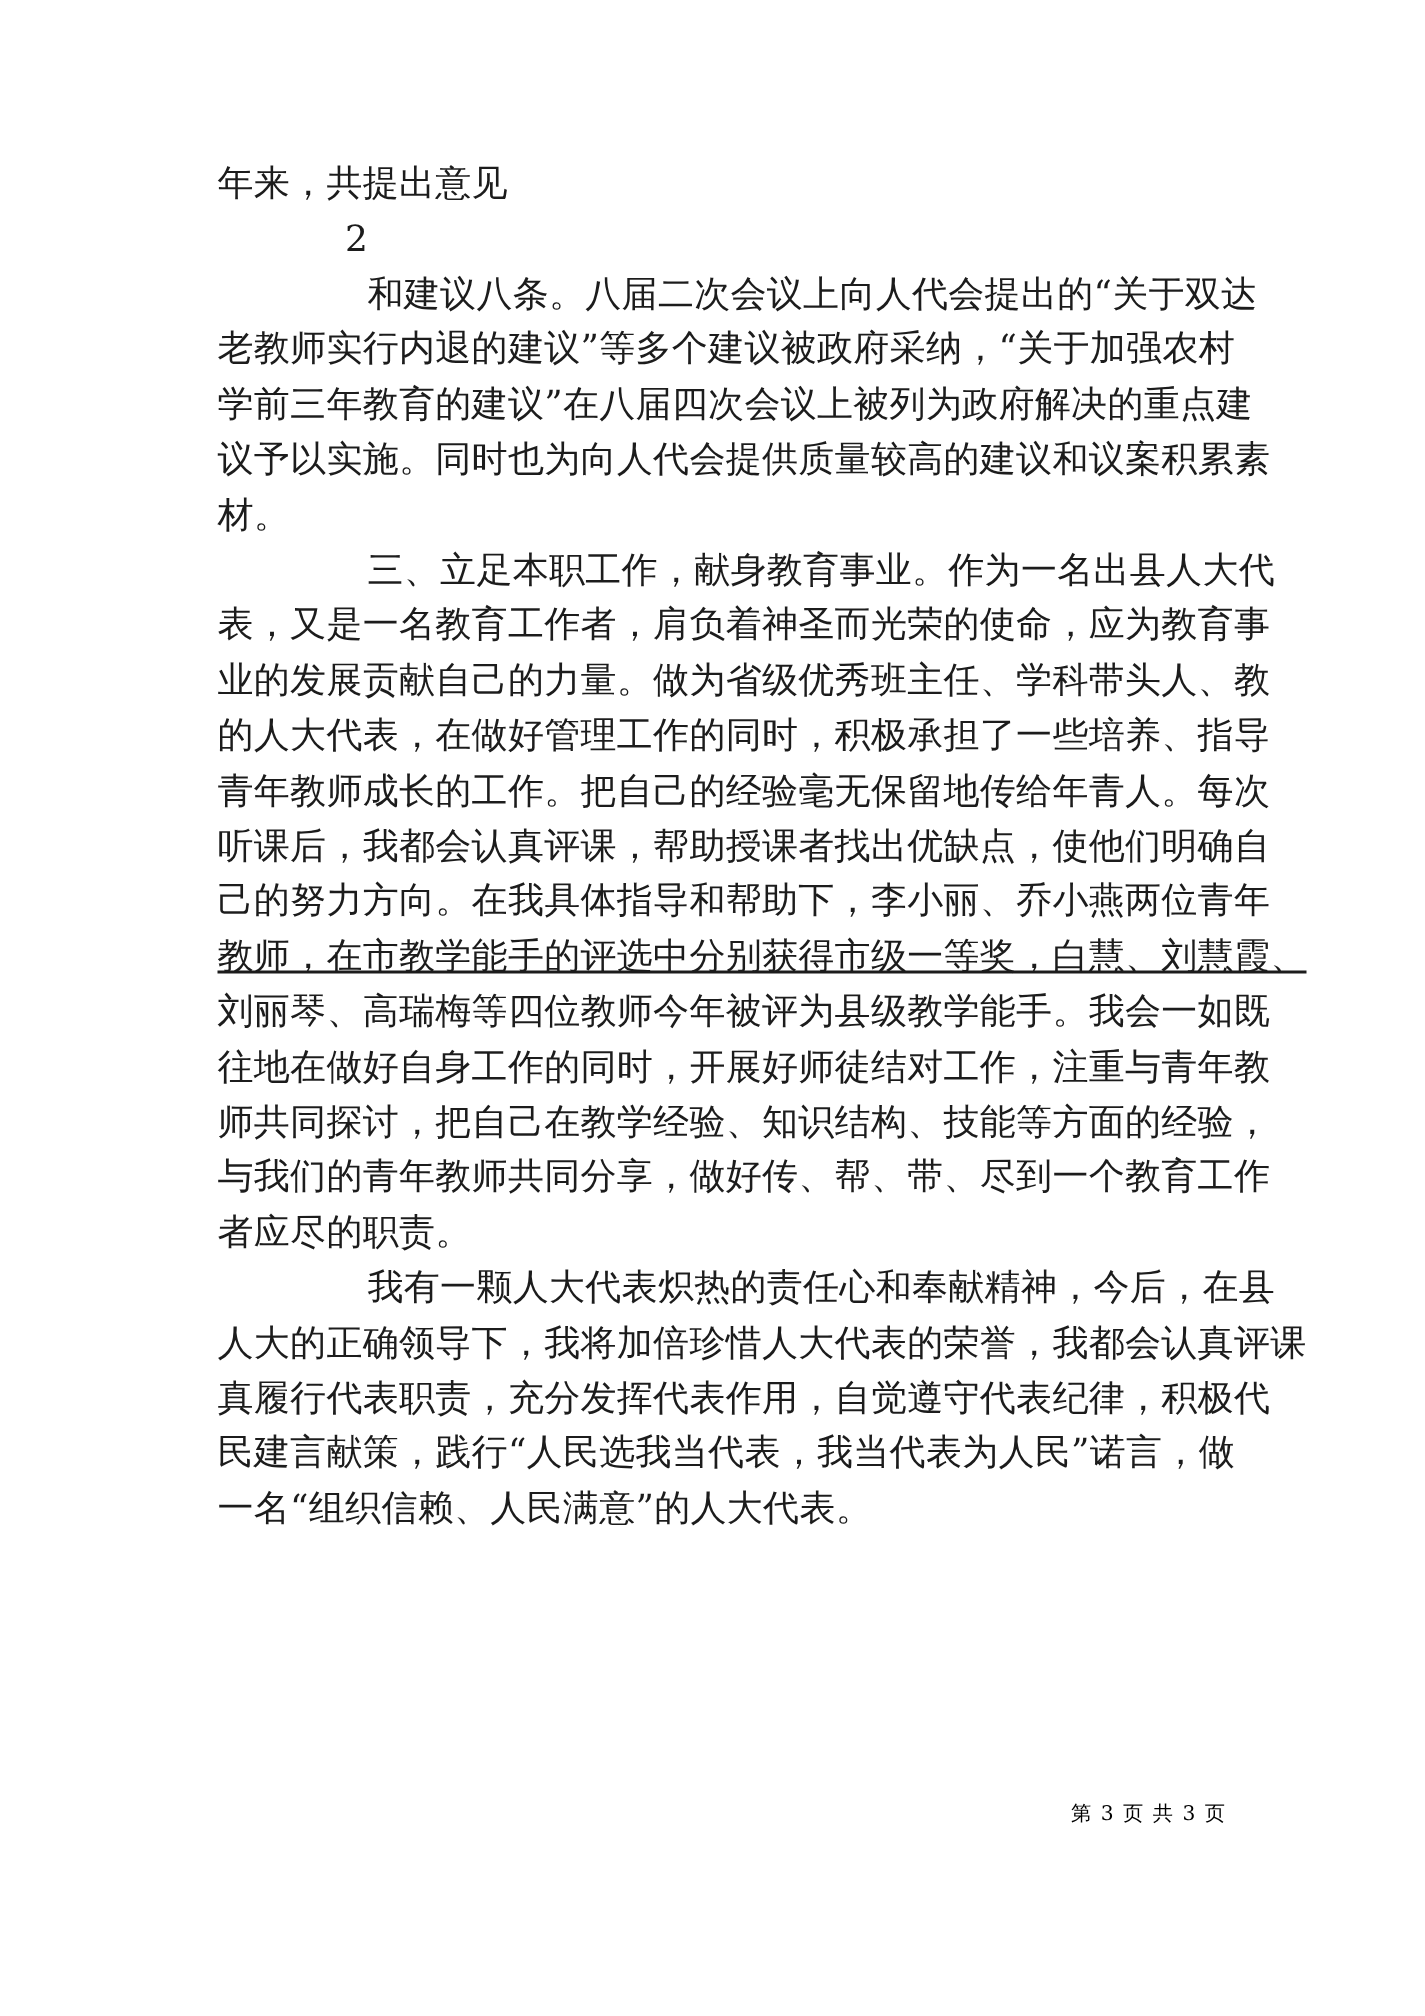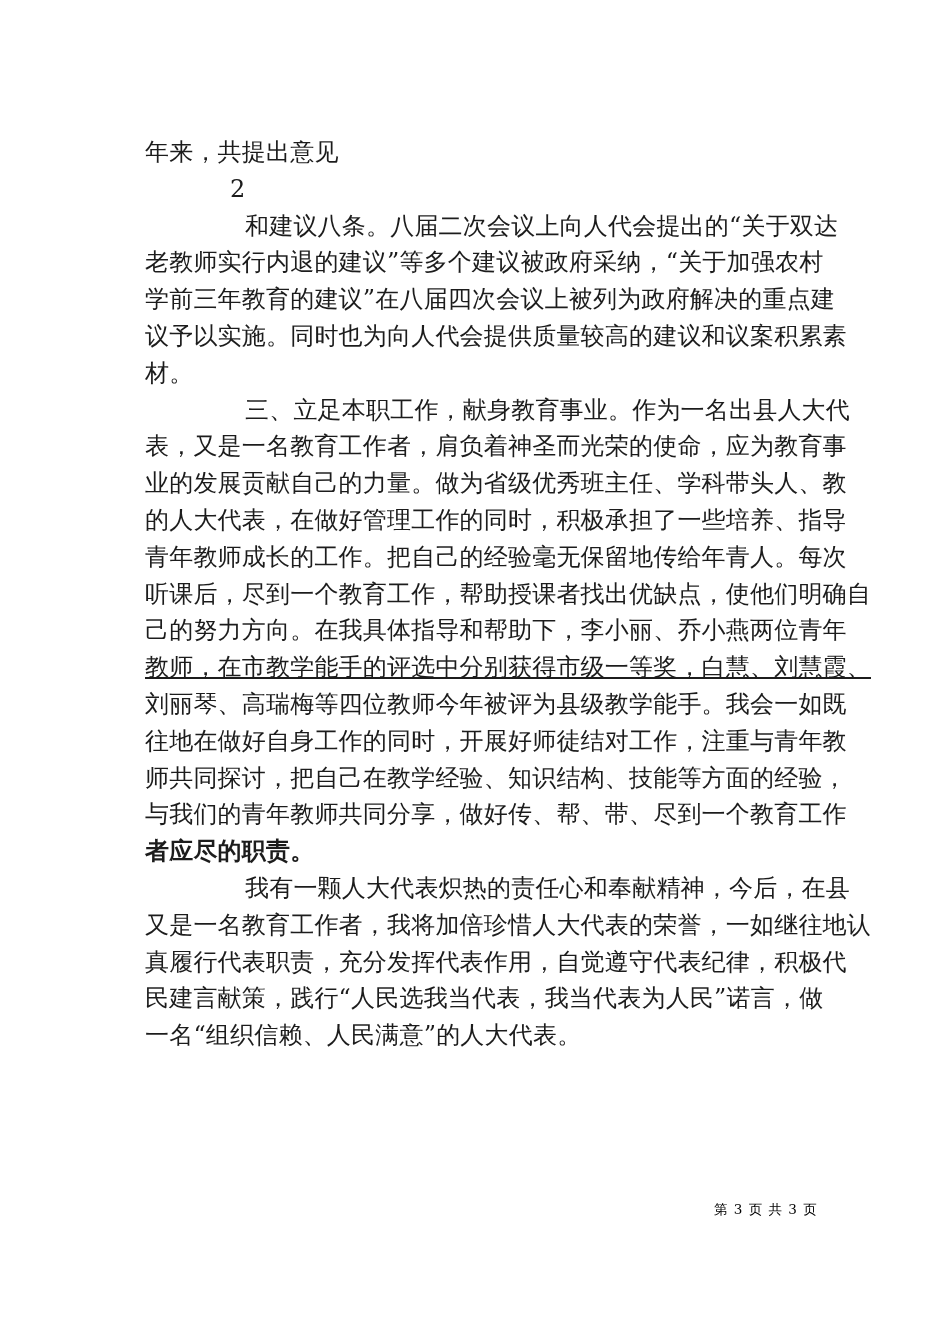--- a/index.html
+++ b/index.html
@@ -15,21 +15,21 @@
   .page {
     position: relative;
     width: 950px;
     height: 1344px;
     background: #ffffff;
     overflow: hidden;
   }
   .text-block {
     position: absolute;
     left: 145px;
-    top: 134px;
+    top: 104px;
     width: 715px;
   }
   .line {
     font-size: 24px;
     line-height: 36.8px;
     height: 36.8px;
     white-space: nowrap;
     color: #1c1c1c;
     letter-spacing: 0.2px;
   }
@@ -54,28 +54,28 @@
       <div class="line" style="padding-left: 100px;">和建议八条。八届二次会议上向人代会提出的“关于双达</div>
       <div class="line" style="padding-left: 0px;">老教师实行内退的建议”等多个建议被政府采纳，“关于加强农村</div>
       <div class="line" style="padding-left: 0px;">学前三年教育的建议”在八届四次会议上被列为政府解决的重点建</div>
       <div class="line" style="padding-left: 0px;">议予以实施。同时也为向人代会提供质量较高的建议和议案积累素</div>
       <div class="line" style="padding-left: 0px;">材。</div>
       <div class="line" style="padding-left: 100px;">三、立足本职工作，献身教育事业。作为一名出县人大代</div>
       <div class="line" style="padding-left: 0px;">表，又是一名教育工作者，肩负着神圣而光荣的使命，应为教育事</div>
       <div class="line" style="padding-left: 0px;">业的发展贡献自己的力量。做为省级优秀班主任、学科带头人、教</div>
       <div class="line" style="padding-left: 0px;">的人大代表，在做好管理工作的同时，积极承担了一些培养、指导</div>
       <div class="line" style="padding-left: 0px;">青年教师成长的工作。把自己的经验毫无保留地传给年青人。每次</div>
-      <div class="line" style="padding-left: 0px;">听课后，尽到一个教育工作，帮助授课者找出优缺点，使他们明确自</div>
+      <div class="line" style="padding-left: 0px;">听课后，我都会认真评课，帮助授课者找出优缺点，使他们明确自</div>
       <div class="line" style="padding-left: 0px;">己的努力方向。在我具体指导和帮助下，李小丽、乔小燕两位青年</div>
       <div class="line" style="padding-left: 0px; text-decoration: underline;">教师，在市教学能手的评选中分别获得市级一等奖，白慧、刘慧霞、</div>
       <div class="line" style="padding-left: 0px;">刘丽琴、高瑞梅等四位教师今年被评为县级教学能手。我会一如既</div>
       <div class="line" style="padding-left: 0px;">往地在做好自身工作的同时，开展好师徒结对工作，注重与青年教</div>
       <div class="line" style="padding-left: 0px;">师共同探讨，把自己在教学经验、知识结构、技能等方面的经验，</div>
       <div class="line" style="padding-left: 0px;">与我们的青年教师共同分享，做好传、帮、带、尽到一个教育工作</div>
-      <div class="line" style="padding-left: 0px; font-weight: bold;">者应尽的职责。</div>
+      <div class="line" style="padding-left: 0px;">者应尽的职责。</div>
       <div class="line" style="padding-left: 100px;">我有一颗人大代表炽热的责任心和奉献精神，今后，在县</div>
-      <div class="line" style="padding-left: 0px;">又是一名教育工作者，我将加倍珍惜人大代表的荣誉，一如继往地认</div>
+      <div class="line" style="padding-left: 0px;">人大的正确领导下，我将加倍珍惜人大代表的荣誉，我都会认真评课</div>
       <div class="line" style="padding-left: 0px;">真履行代表职责，充分发挥代表作用，自觉遵守代表纪律，积极代</div>
       <div class="line" style="padding-left: 0px;">民建言献策，践行“人民选我当代表，我当代表为人民”诺言，做</div>
       <div class="line" style="padding-left: 0px;">一名“组织信赖、人民满意”的人大代表。</div>
     </div>
   <div class="footer">第 3 页 共 3 页</div>
 </div>
 
 </body></html>

